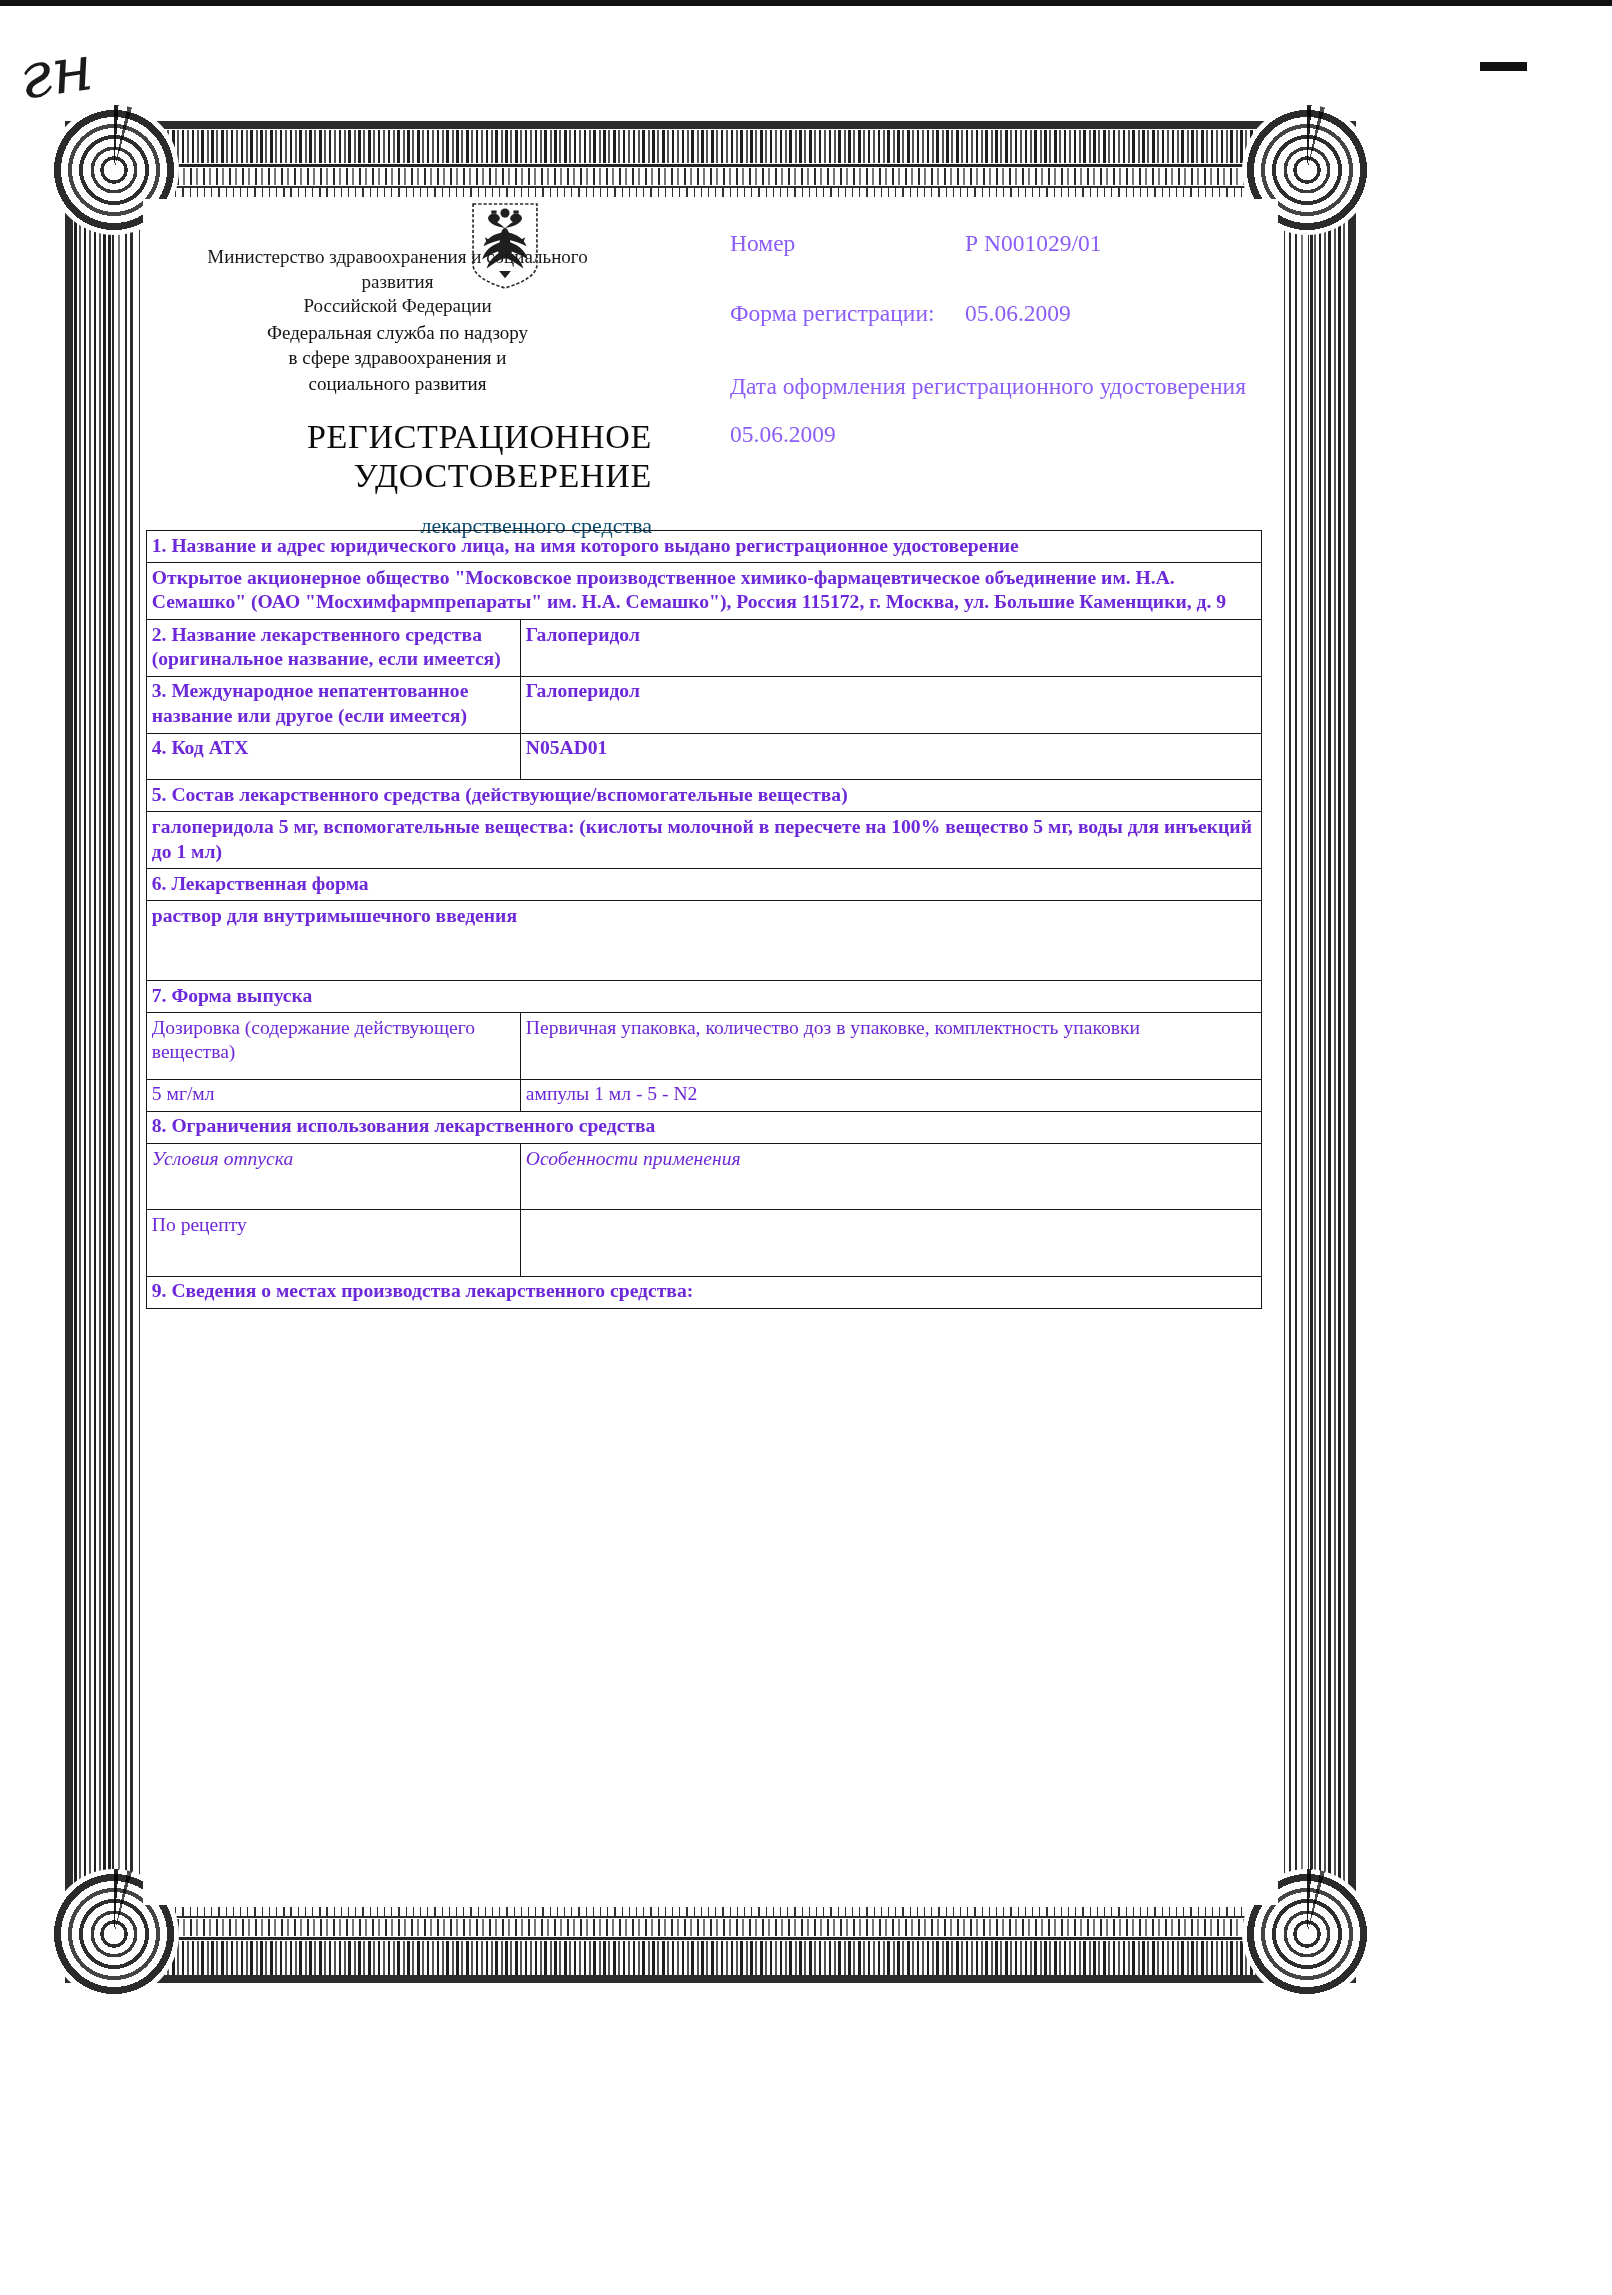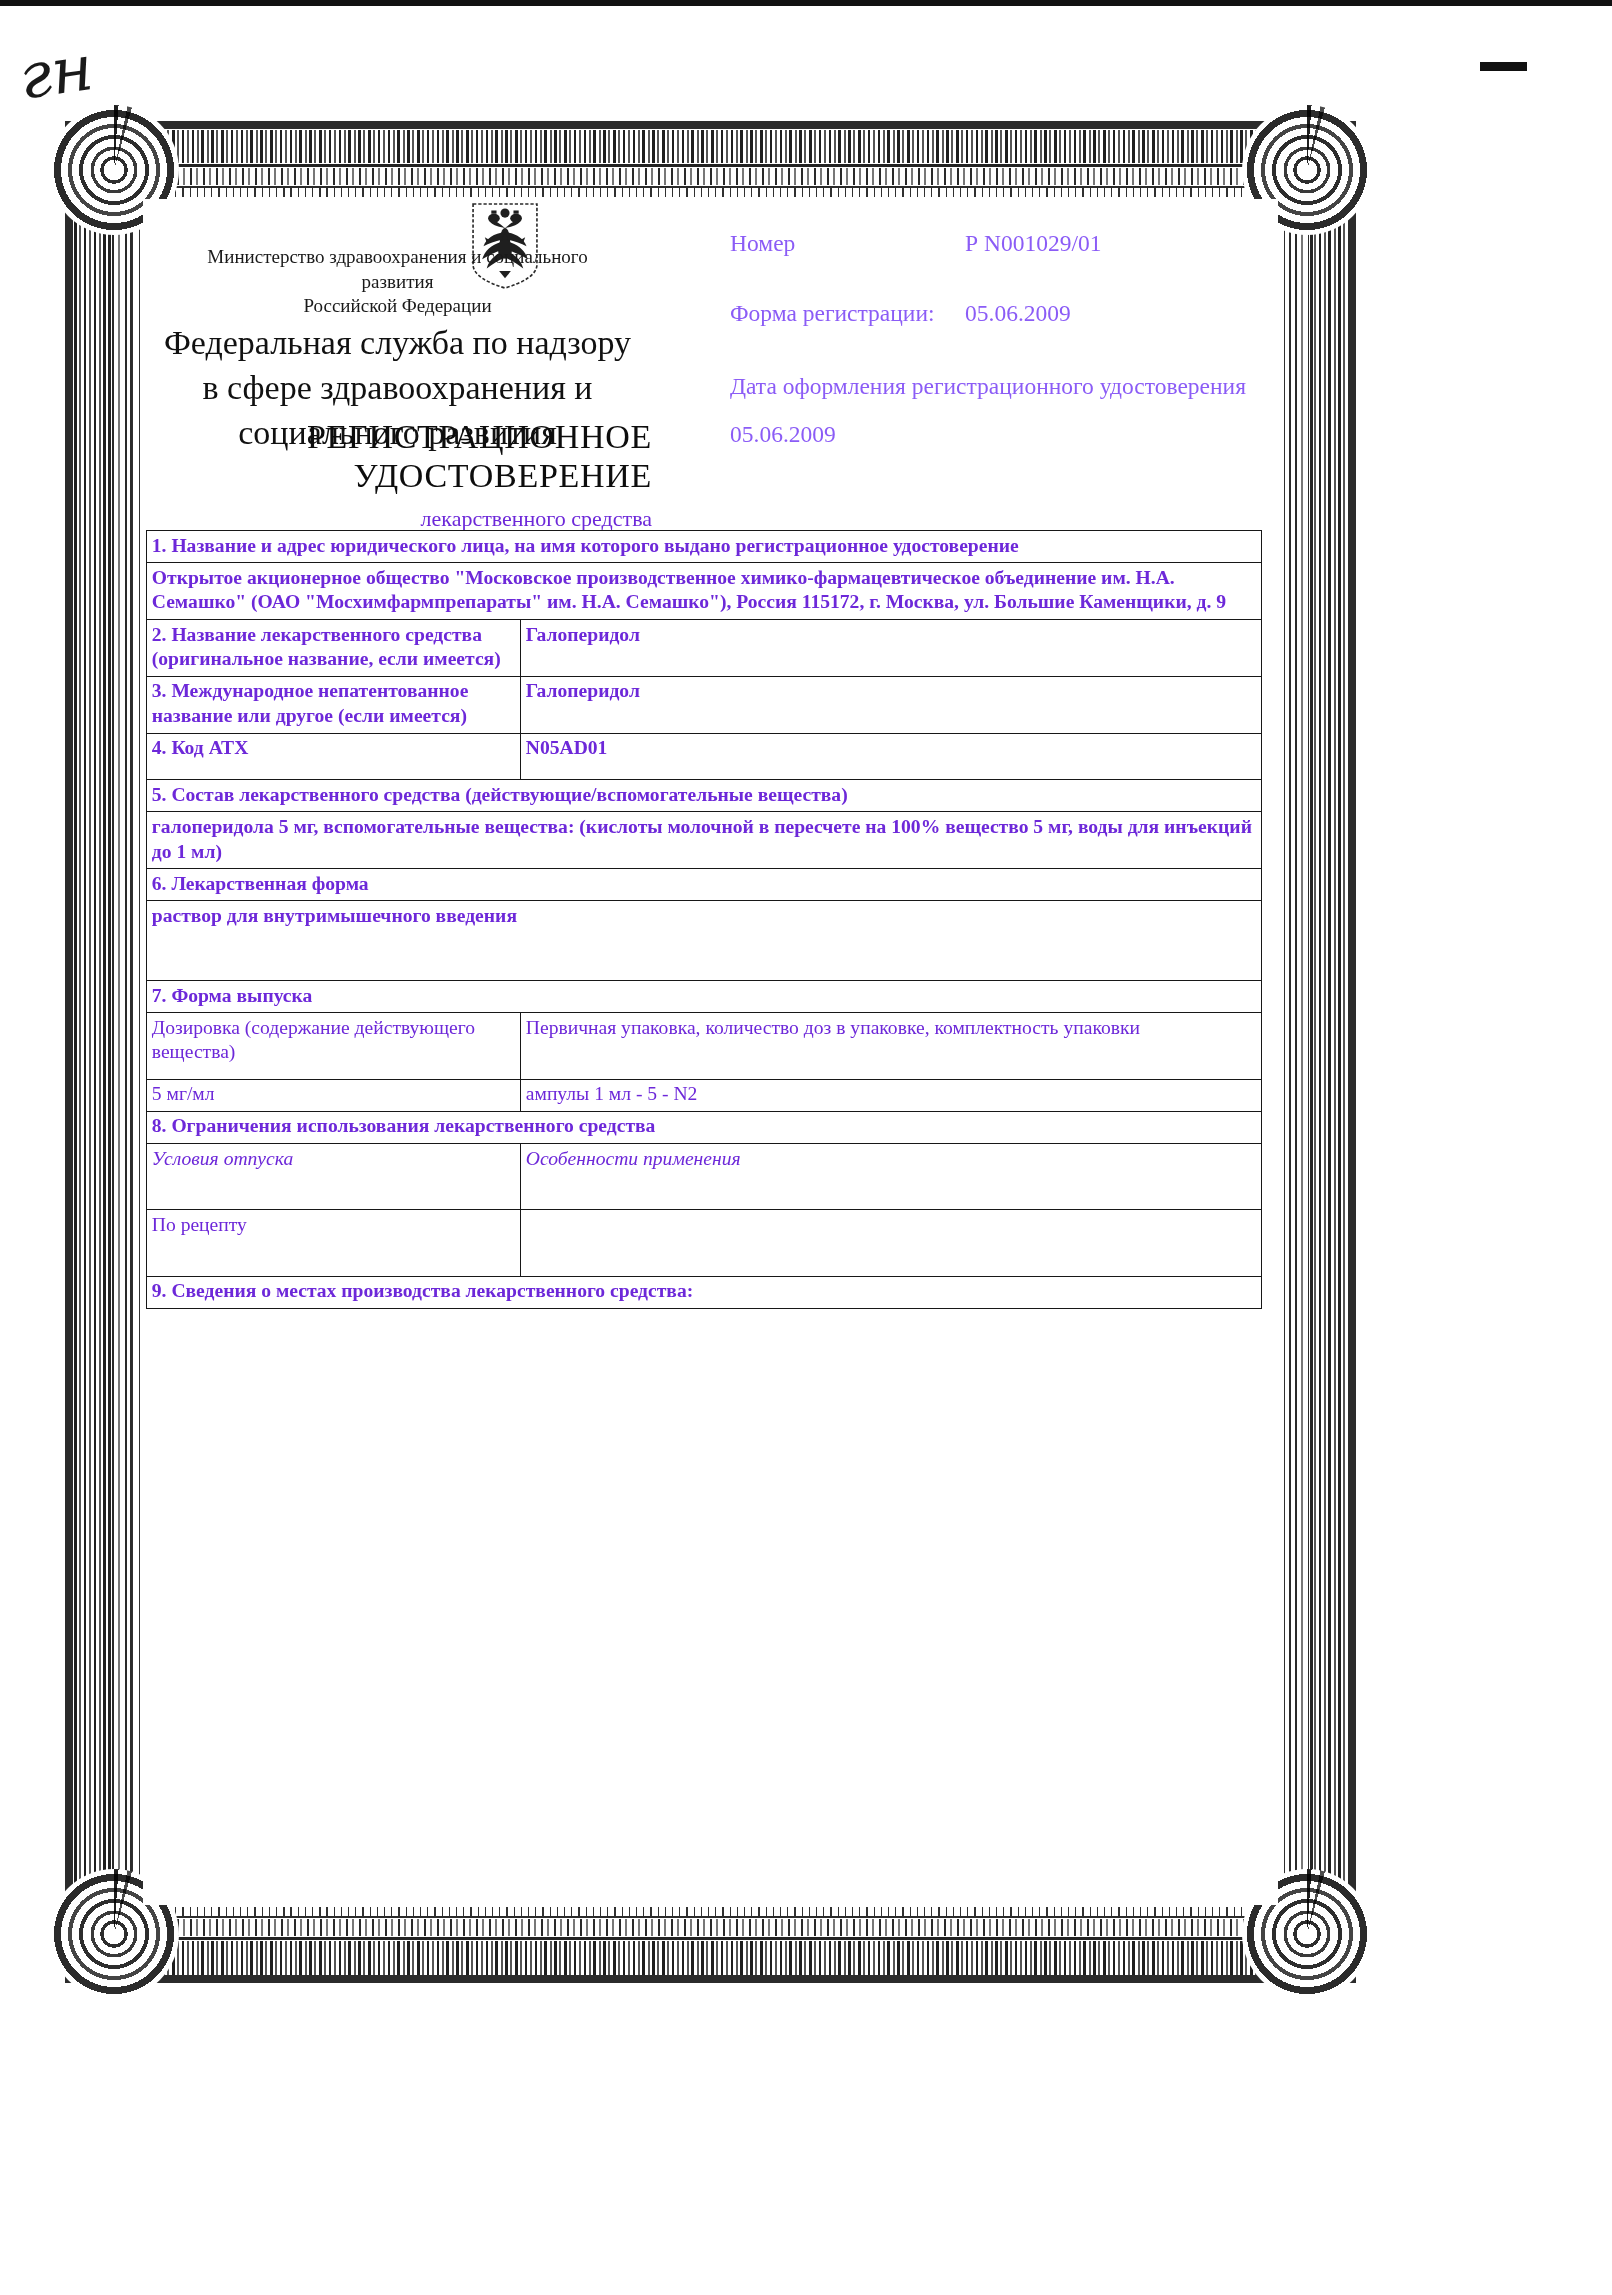--- a/index.html
+++ b/index.html
@@ -174,42 +174,42 @@
     text-align: center;
     font-size: 19px;
     line-height: 1.30;
     color: #1a1a1a;
   }
   #service-block {
     position: absolute;
     left: 0px; top: 121px;
     width: 509px;
     text-align: center;
-    font-size: 34px;
+    font-size: 19px;
     line-height: 1.33;
     color: #111;
   }
   #cert-title {
     position: absolute;
     left: 0px; top: 218px;
     width: 509px;
     text-align: right;
   }
   #cert-title .big {
     display: block;
     font-size: 34px;
     line-height: 1.16;
     letter-spacing: 0.7px;
     color: #0d0d0d;
   }
   #cert-title .sub {
     display: block;
     font-size: 22px;
-    margin-top: 10px;
-    color: #6d28d9;
+    margin-top: 17px;
+    color: #0c4a6e;
   }
 
   #meta-block {
     position: absolute;
     left: 587px; top: 31px;
     width: 685px;
     font-size: 23.5px;
     color: #8b5cf6;
   }
   .meta-row {

